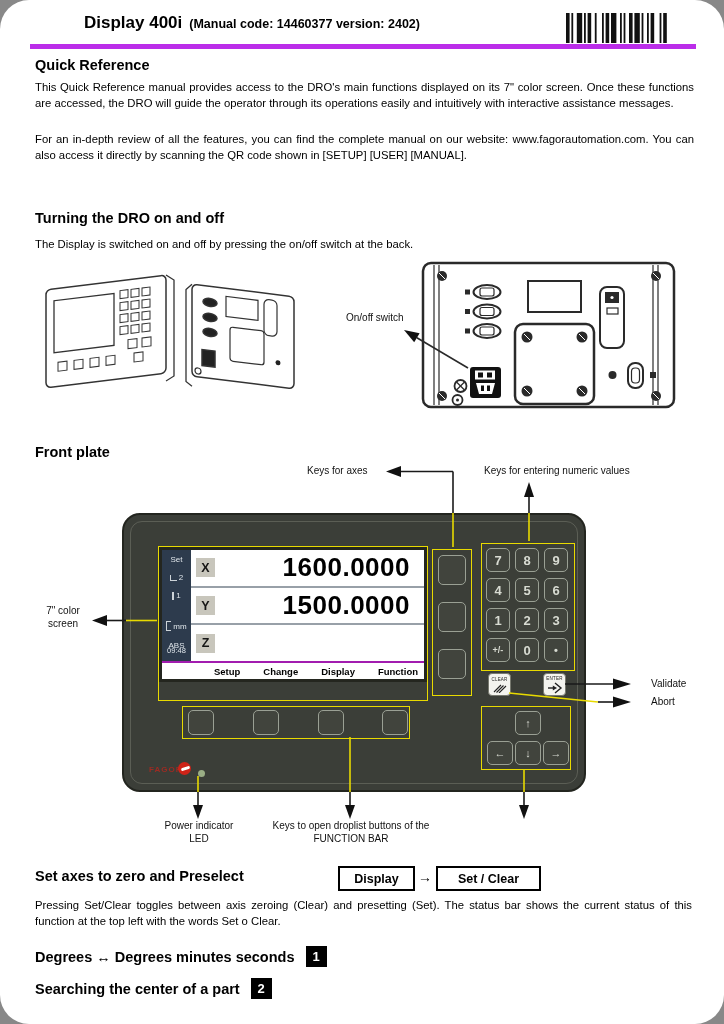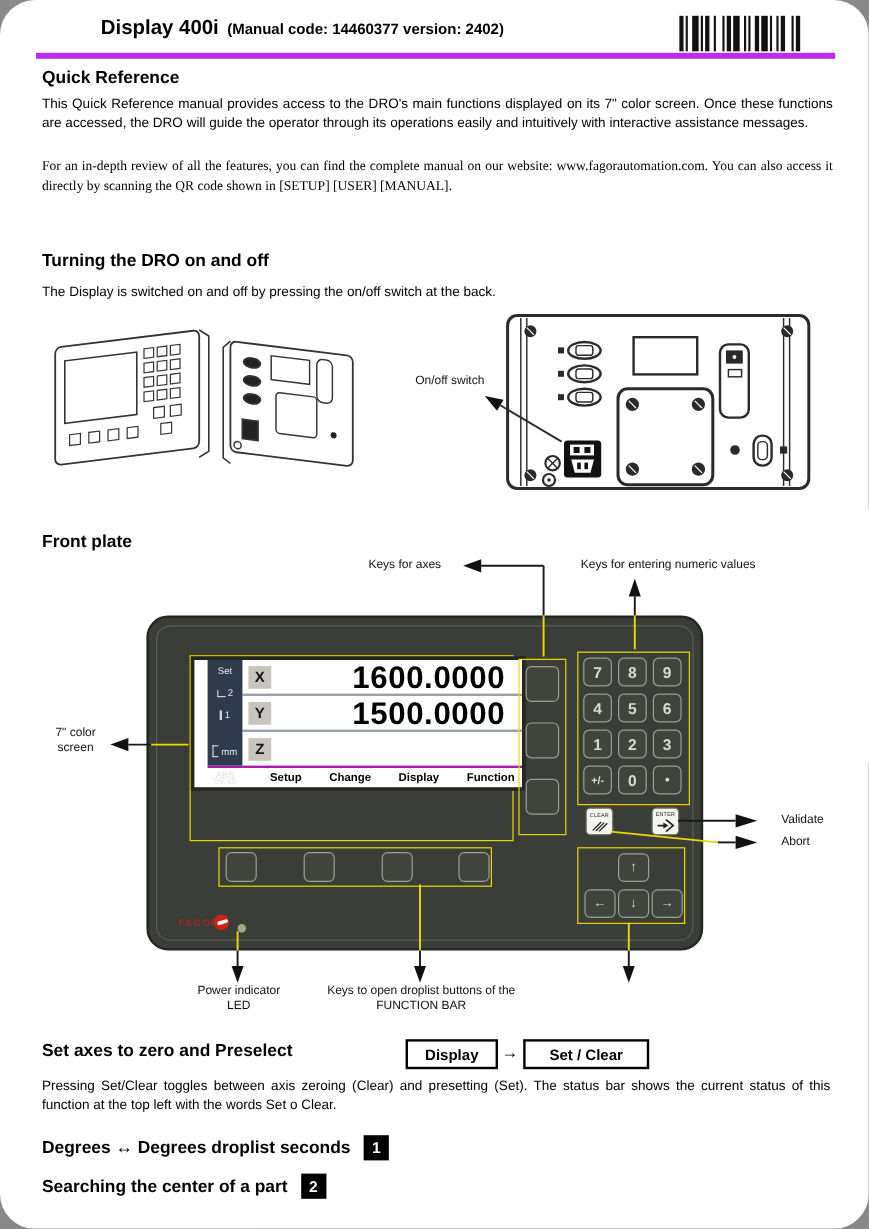--- a/index.html
+++ b/index.html
@@ -14,22 +14,22 @@
   .sec-h{position:absolute;font-size:14.5px;font-weight:bold;white-space:nowrap;}
   .body-text{position:absolute;font-size:11.3px;line-height:15.6px;text-align:justify;}
   
   .callout{position:absolute;font-size:10px;color:#111;white-space:nowrap;}
   .callout.center{text-align:center;white-space:normal;line-height:12.5px;}
   
   .device{position:absolute;left:122px;top:513px;width:464px;height:279px;background:#3b3e38;
           border:2px solid #23251f;border-radius:18px;box-sizing:border-box;}
   .device-inner{position:absolute;left:6px;top:6px;right:6px;bottom:6px;border:1px solid rgba(130,134,122,.45);border-radius:12px;}
   .yframe{position:absolute;border:1px solid #e8da00;box-sizing:border-box;}
-  .screen{position:absolute;left:38px;top:35px;width:262px;height:106px;background:#fff;
-          box-shadow:0 0 0 3px #24261f;display:flex;flex-direction:column;padding-left:11px;}
+  .screen{position:absolute;left:38px;top:35px;width:262px;height:129px;background:#fff;
+          box-shadow:0 0 0 3px #24261f;display:flex;flex-direction:column;}
   .scr-main{flex:1;display:flex;min-height:0;}
   .scr-side{position:relative;width:29px;background:#2d3b4d;color:#dfe5ea;flex:none;}
   .side-item{position:absolute;left:0;width:100%;display:flex;align-items:center;justify-content:center;gap:2px;font-size:8px;}
   .side-icon{display:inline-block;}
   .icon-angle{width:6px;height:5px;border-left:1px solid #cdd3d8;border-bottom:1px solid #cdd3d8;}
   .icon-ruler{width:2px;height:8px;background:#cdd3d8;}
   .icon-bracket{width:4px;height:8px;border:1px solid #cdd3d8;border-right:none;}
   .scr-rows{flex:1;display:flex;flex-direction:column;min-width:0;}
   .axis-row{flex:1;display:flex;align-items:center;border-bottom:2px solid #98a0a8;min-height:0;}
   .axis-row:last-child{border-bottom:none;}
@@ -85,21 +85,21 @@
       <rect x="75.6" y="0" width="1.8" height="30" fill="#111"></rect>
       <rect x="80.99999999999999" y="0" width="1.8" height="30" fill="#111"></rect>
       <rect x="84.59999999999998" y="0" width="3.6" height="30" fill="#111"></rect>
       <rect x="93.59999999999998" y="0" width="1.8" height="30" fill="#111"></rect>
       <rect x="97.19999999999997" y="0" width="3.6" height="30" fill="#111"></rect>
     </svg>
   <div class="rule"></div>
 
   <div class="sec-h" style="left:35px;top:57px;">Quick Reference</div>
   <div class="body-text" style="left:35px;top:80px;width:659px;">This Quick Reference manual provides access to the DRO's main functions displayed on its 7" color screen. Once these functions are accessed, the DRO will guide the operator through its operations easily and intuitively with interactive assistance messages.</div>
-  <div class="body-text" style="left:35px;top:132px;width:659px;font-family:Liberation Serif, serif;">For an in-depth review of all the features, you can find the complete manual on our website: www.fagorautomation.com. You can also access it directly by scanning the QR code shown in [SETUP] [USER] [MANUAL].</div>
+  <div class="body-text" style="left:35px;top:132px;width:659px;">For an in-depth review of all the features, you can find the complete manual on our website: www.fagorautomation.com. You can also access it directly by scanning the QR code shown in [SETUP] [USER] [MANUAL].</div>
 
   <div class="sec-h" style="left:35px;top:210px;">Turning the DRO on and off</div>
   <div class="body-text" style="left:35px;top:237px;width:659px;">The Display is switched on and off by pressing the on/off switch at the back.</div>
 
   <svg class="abs" style="left:36px;top:262px;" width="148" height="142" viewBox="0 0 148 142">
     <g stroke="#333" fill="#fff" stroke-width="1.5" transform="translate(8,26) skewY(-7)">
       <rect x="2" y="2" width="120" height="98" rx="5"></rect>
       <rect x="10" y="14" width="60" height="52" fill="none" stroke-width="1.3"></rect>
       <g fill="none" stroke-width="1">
         <rect x="76" y="12" width="8" height="8"></rect>
@@ -377,21 +377,21 @@
     </g>
   </svg>
 
   <div class="sec-h" style="left:35px;top:868px;">Set axes to zero and Preselect</div>
   <div class="cmd-box" style="left:338px;top:866px;width:77px;height:25px;">Display</div>
   <div class="abs" style="left:418px;top:869px;font-size:14px;">→</div>
   <div class="cmd-box" style="left:436px;top:866px;width:105px;height:25px;">Set / Clear</div>
   <div class="body-text" style="left:35px;top:898px;width:657px;">Pressing Set/Clear toggles between axis zeroing (Clear) and presetting (Set). The status bar shows the current status of this function at the top left with the words Set o Clear.</div>
 
   <div class="topic" style="left:35px;top:946px;">
-    <span class="topic-label">Degrees ↔ Degrees droplist seconds</span>
+    <span class="topic-label">Degrees ↔ Degrees minutes seconds</span>
     <span class="badge">1</span>
   </div>
   <div class="topic" style="left:35px;top:978px;">
     <span class="topic-label">Searching the center of a part</span>
     <span class="badge">2</span>
   </div>
 
 </div>
 
 </body></html>

